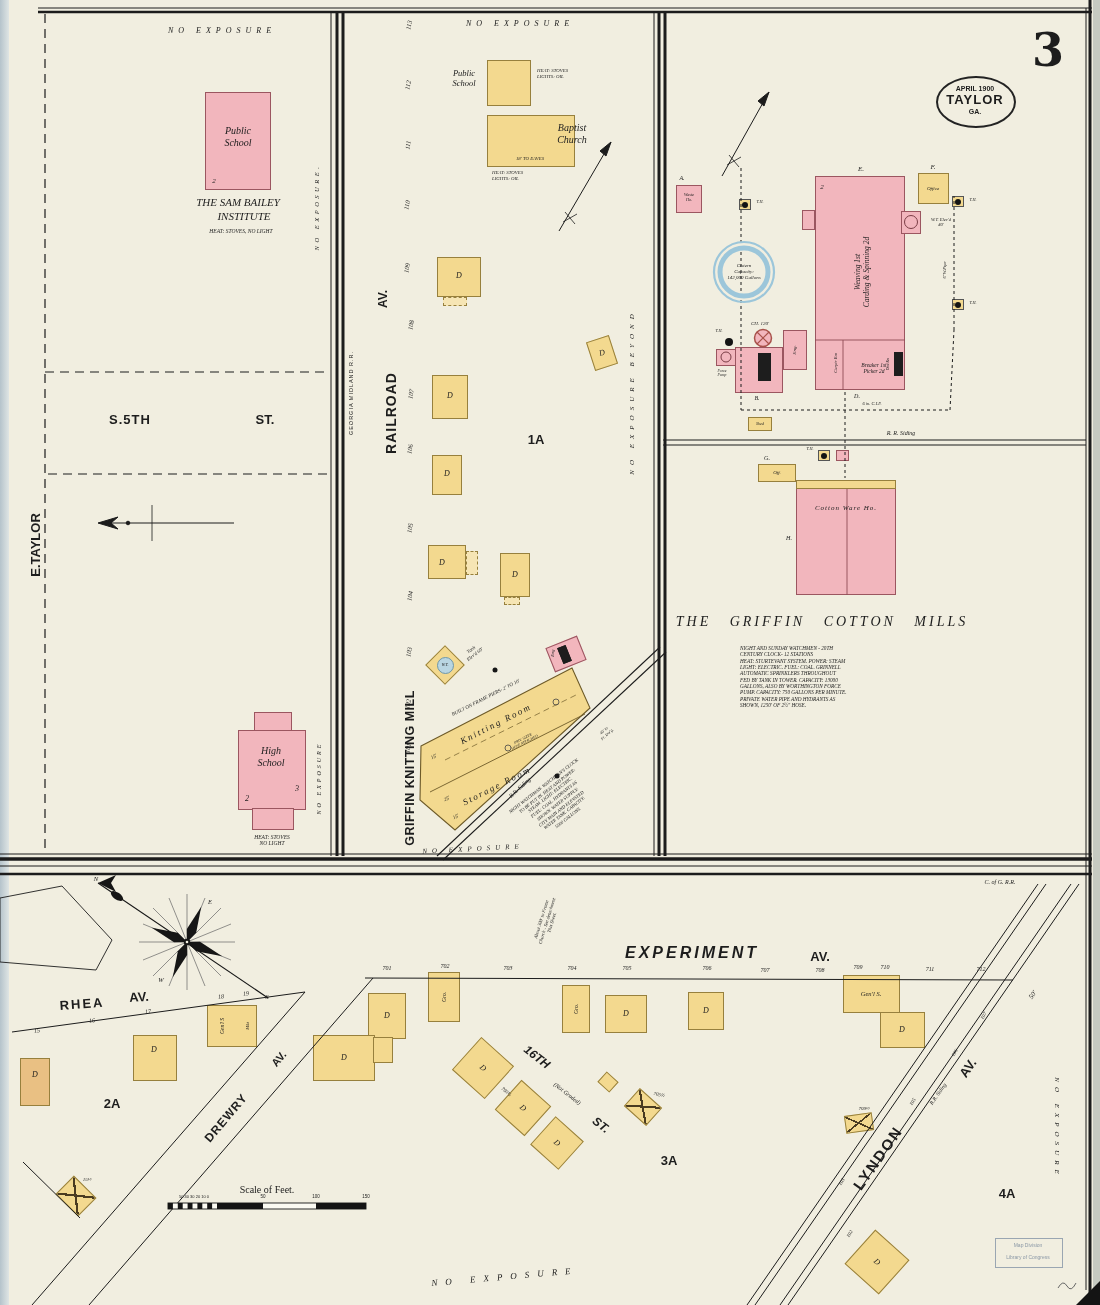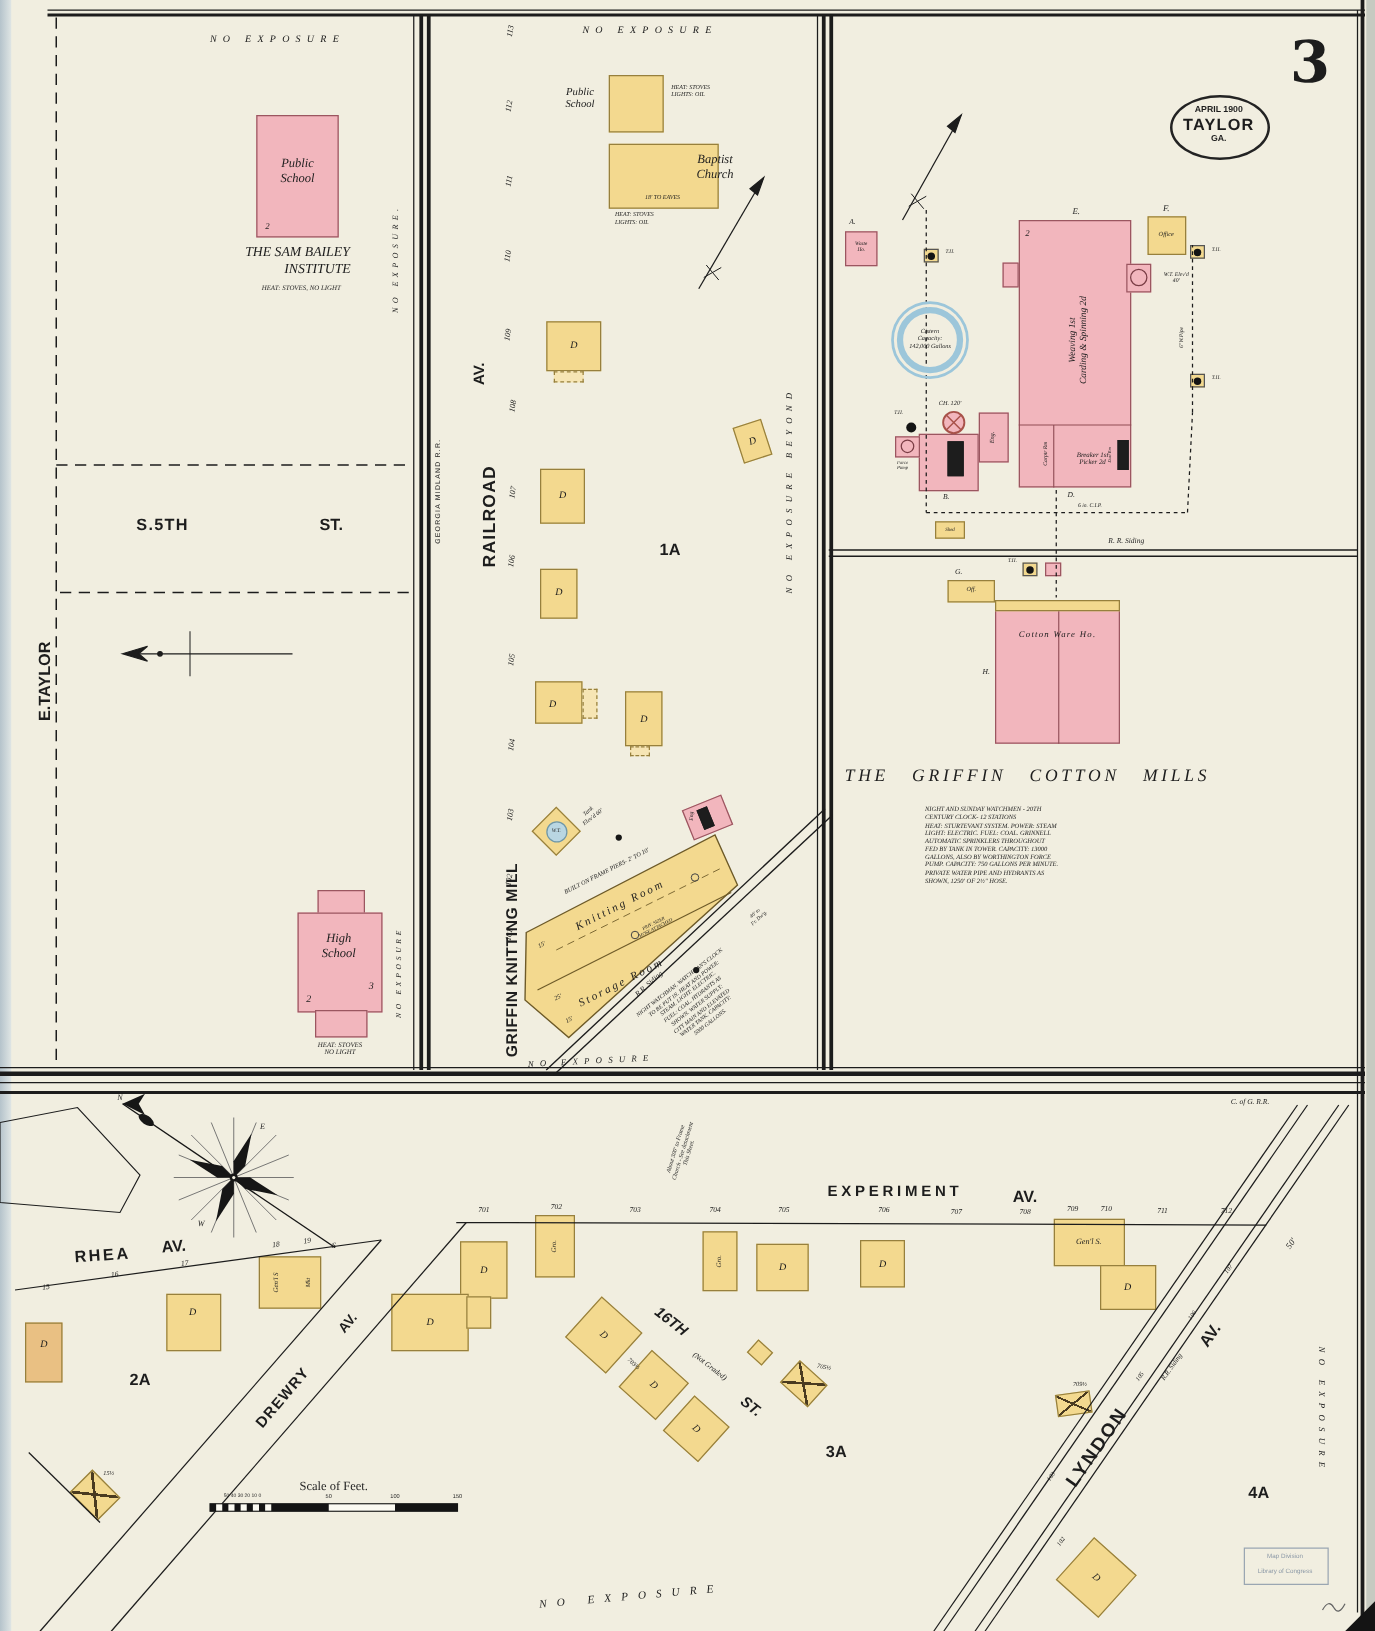--- a/index.html
+++ b/index.html
@@ -242,21 +242,21 @@
   <div class="oval" style="left:936px;top:76px;width:76px;height:48px;"></div>
   <div class="L sans" style="left:975px;top:89px;font-size:7px;">APRIL 1900</div>
   <div class="L sans" style="left:975px;top:100px;font-size:13px;letter-spacing:1px;">TAYLOR</div>
   <div class="L sans" style="left:975px;top:112px;font-size:7px;">GA.</div>
 
   <div class="L hand caps" style="left:222px;top:31px;font-size:8px;letter-spacing:5px;">No Exposure</div>
   <div class="L hand" style="left:238px;top:137px;font-size:10px;">Public
 School</div>
   <div class="L hand" style="left:214px;top:181px;font-size:7px;">2</div>
   <div class="L hand caps" style="left:238px;top:202px;font-size:11px;">The Sam Bailey</div>
-  <div class="L hand caps" style="left:244px;top:216px;font-size:11px;margin-left:10px;">Institute</div>
+  <div class="L hand caps" style="left:244px;top:216px;font-size:11px;">Institute</div>
   <div class="L hand caps" style="left:241px;top:231px;font-size:5.5px;">Heat: Stoves, No Light</div>
   <div class="L hand caps" style="left:317px;top:207px;font-size:6.5px;letter-spacing:3.5px;transform:translate(-50%,-50%) rotate(-90deg);">No Exposure.</div>
   <div class="L sans" style="left:130px;top:420px;font-size:13px;letter-spacing:1px;">S.5TH</div>
   <div class="L sans" style="left:265px;top:420px;font-size:13px;">ST.</div>
   <div class="L sans" style="left:36px;top:545px;font-size:13px;transform:translate(-50%,-50%) rotate(-90deg);">E.TAYLOR</div>
   <div class="L hand" style="left:271px;top:757px;font-size:10px;">High
 School</div>
   <div class="L hand" style="left:247px;top:799px;font-size:8px;">2</div>
   <div class="L hand" style="left:297px;top:789px;font-size:8px;">3</div>
   <div class="L hand caps" style="left:272px;top:840px;font-size:5.5px;">Heat: Stoves
@@ -367,21 +367,21 @@
 Heat: Sturtevant System. Power: Steam
 Light: Electric. Fuel: Coal. Grinnell
 Automatic Sprinklers Throughout
 Fed by Tank in Tower. Capacity: 13000
 Gallons, also by Worthington Force
 Pump. Capacity: 750 Gallons per Minute.
 Private Water Pipe and Hydrants as
 Shown, 1250' of 2½" Hose.</div>
   <div class="L hand" style="left:1000px;top:883px;font-size:6px;">C. of G. R.R.</div>
 
-  <div class="L sans" style="left:716px;top:953px;font-size:12px;letter-spacing:3px;">EXPERIMENT</div>
+  <div class="L sans" style="left:692px;top:953px;font-size:16px;letter-spacing:3px;font-style:italic;">EXPERIMENT</div>
   <div class="L sans" style="left:820px;top:957px;font-size:13px;">AV.</div>
   <div class="L hand" style="left:387px;top:969px;font-size:6px;">701</div>
   <div class="L hand" style="left:445px;top:967px;font-size:6px;">702</div>
   <div class="L hand" style="left:508px;top:969px;font-size:6px;">703</div>
   <div class="L hand" style="left:572px;top:969px;font-size:6px;">704</div>
   <div class="L hand" style="left:627px;top:969px;font-size:6px;">705</div>
   <div class="L hand" style="left:707px;top:969px;font-size:6px;">706</div>
   <div class="L hand" style="left:765px;top:971px;font-size:6px;">707</div>
   <div class="L hand" style="left:820px;top:971px;font-size:6px;">708</div>
   <div class="L hand" style="left:858px;top:968px;font-size:6px;">709</div>

